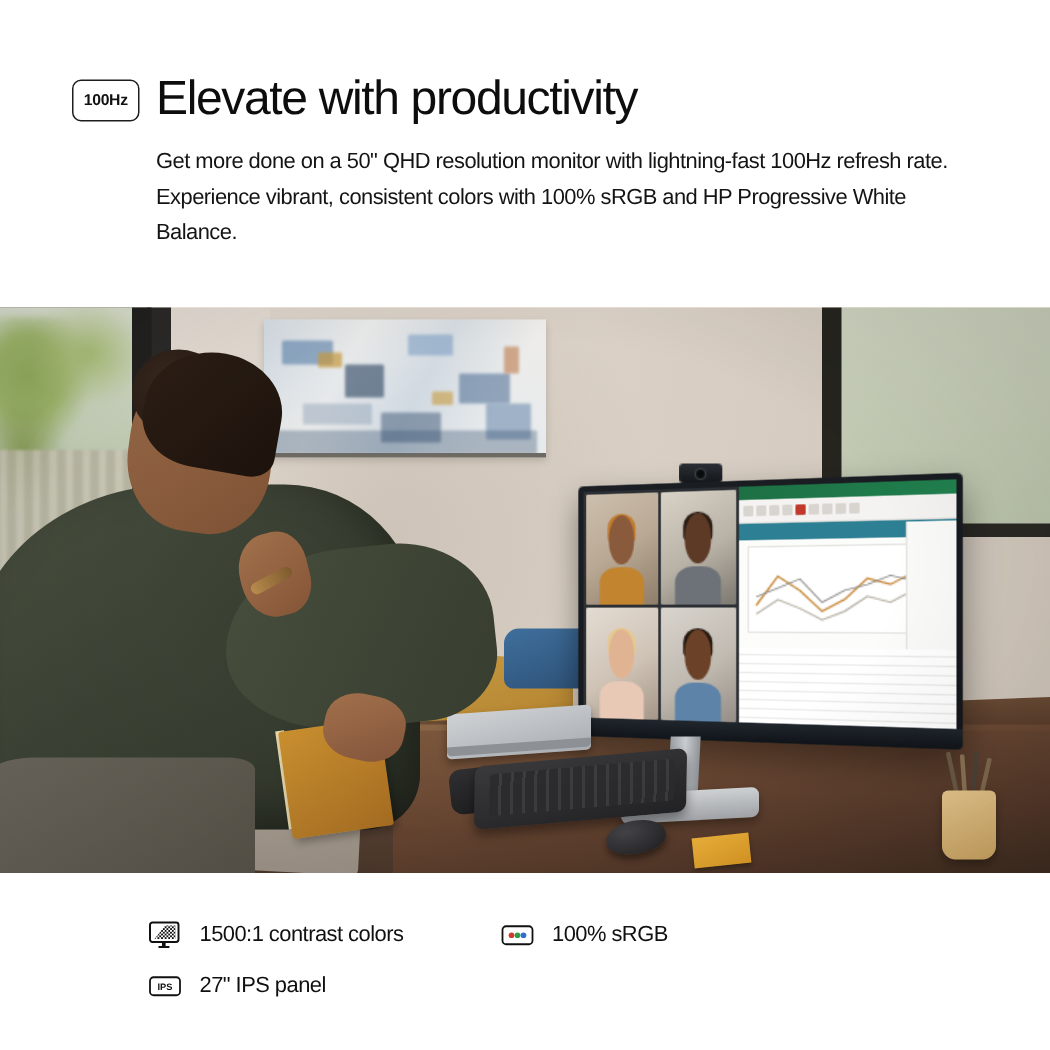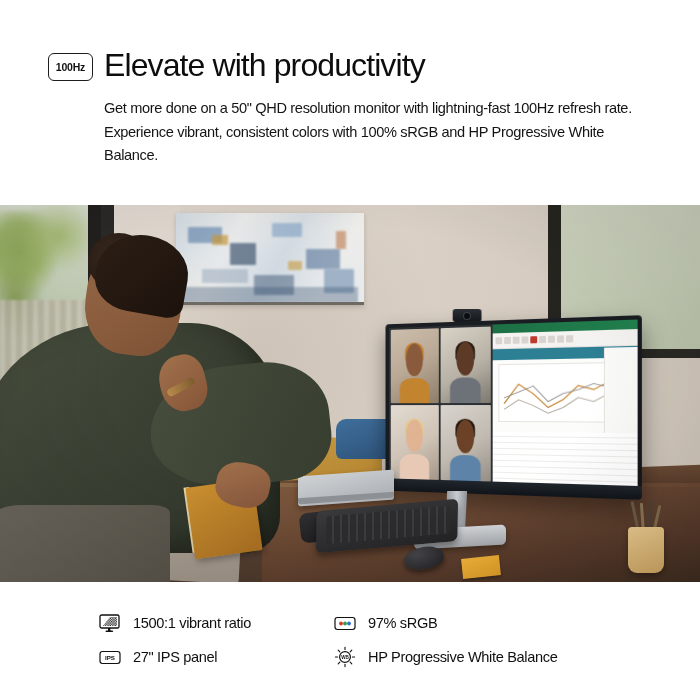--- a/index.html
+++ b/index.html
@@ -444,21 +444,21 @@
               <pattern id="ckr" width="2.4" height="2.4" patternUnits="userSpaceOnUse">
                 <rect width="2.4" height="2.4" fill="#fff"></rect>
                 <rect width="1.2" height="1.2" fill="#111"></rect>
                 <rect x="1.2" y="1.2" width="1.2" height="1.2" fill="#111"></rect>
               </pattern>
             </defs>
             <rect x="9" y="14" width="2.4" height="3" fill="#111"></rect>
             <rect x="6.5" y="16.6" width="7.6" height="1.4" rx=".7" fill="#111"></rect>
           </svg>
         </span>
-        <span class="feat-label">1500:1 vibrant ratio</span>
+        <span class="feat-label">1500:1 contrast colors</span>
       </div>
 
       <div class="feat-item">
         <span class="feat-icon">
           <svg width="22" height="15" viewBox="0 0 22 15">
             <rect x="1" y="1.5" width="20" height="12" rx="2.4" fill="none" stroke="#111" stroke-width="1.2"></rect>
             <text x="11" y="10.2" font-family="Liberation Sans, sans-serif" font-size="6.2" font-weight="700" fill="#111" text-anchor="middle">IPS</text>
           </svg>
         </span>
         <span class="feat-label">27" IPS panel</span>
@@ -470,39 +470,20 @@
 
       <div class="feat-item">
         <span class="feat-icon">
           <svg width="22" height="15" viewBox="0 0 22 15">
             <rect x="1" y="1.5" width="20" height="12" rx="2.4" fill="none" stroke="#111" stroke-width="1.2"></rect>
             <circle cx="7" cy="7.5" r="1.9" fill="#d33a2c"></circle>
             <circle cx="11" cy="7.5" r="1.9" fill="#2e9e45"></circle>
             <circle cx="15" cy="7.5" r="1.9" fill="#2f6fd0"></circle>
           </svg>
         </span>
-        <span class="feat-label">97% sRGB</span>
+        <span class="feat-label">100% sRGB</span>
       </div>
 
-      <div class="feat-item">
-        <span class="feat-icon">
-          <svg width="22" height="22" viewBox="0 0 22 22">
-            <circle cx="11" cy="11" r="5.4" fill="none" stroke="#111" stroke-width="1.2"></circle>
-            <text x="11" y="13.1" font-family="Liberation Sans, sans-serif" font-size="4.6" font-weight="700" fill="#111" text-anchor="middle">WB</text>
-            <g stroke="#111" stroke-width="1.1" stroke-linecap="round">
-              <line x1="11" y1="1.4" x2="11" y2="3.6"></line>
-              <line x1="11" y1="18.4" x2="11" y2="20.6"></line>
-              <line x1="1.4" y1="11" x2="3.6" y2="11"></line>
-              <line x1="18.4" y1="11" x2="20.6" y2="11"></line>
-              <line x1="4.2" y1="4.2" x2="5.8" y2="5.8"></line>
-              <line x1="16.2" y1="16.2" x2="17.8" y2="17.8"></line>
-              <line x1="17.8" y1="4.2" x2="16.2" y2="5.8"></line>
-              <line x1="5.8" y1="16.2" x2="4.2" y2="17.8"></line>
-            </g>
-          </svg>
-        </span>
-        <span class="feat-label">HP Progressive White Balance</span>
-      </div>
 
     </div>
   </div>
 
 </div>
 
 </body></html>

